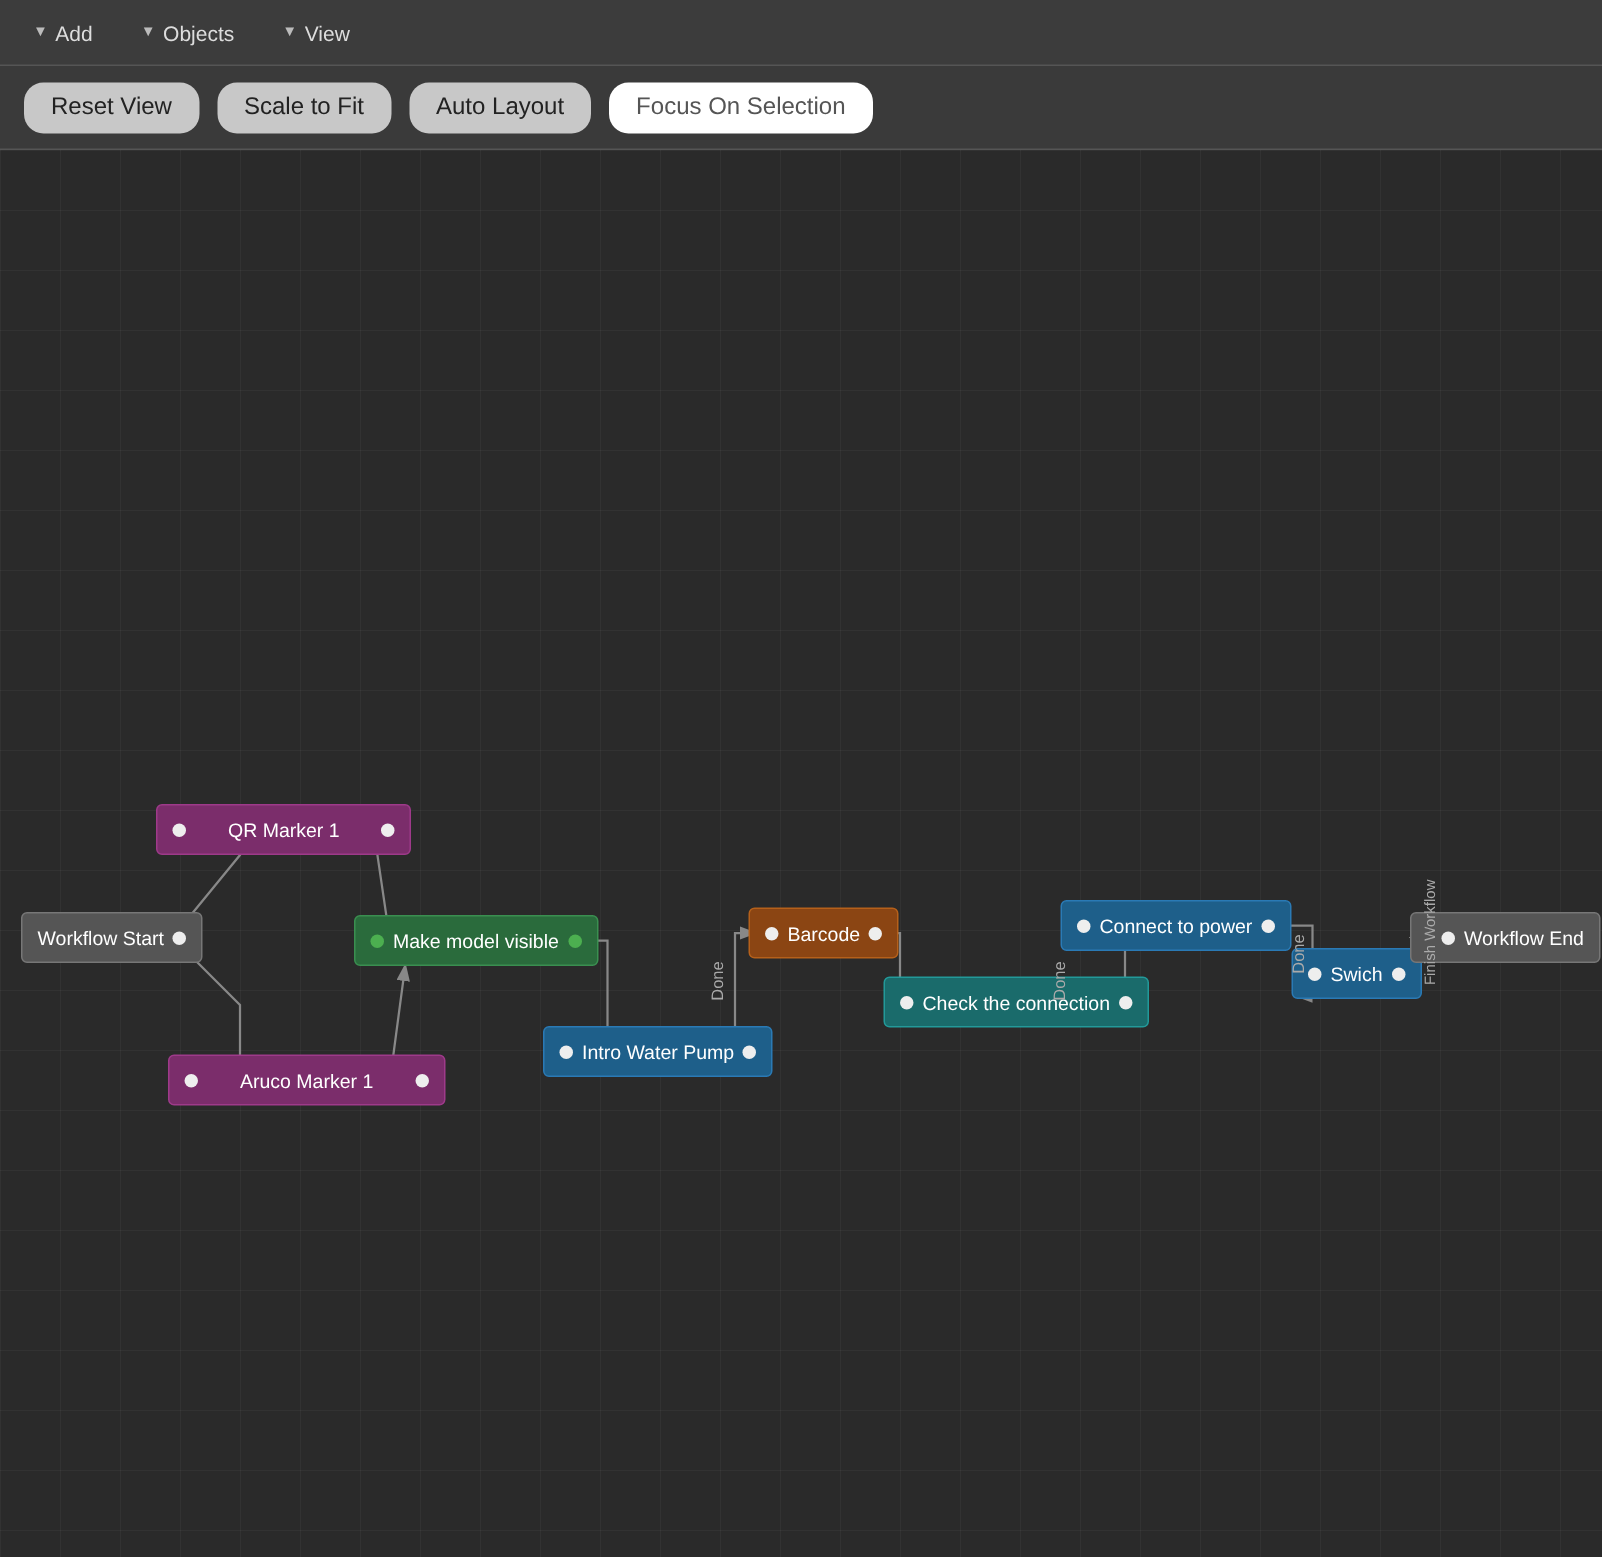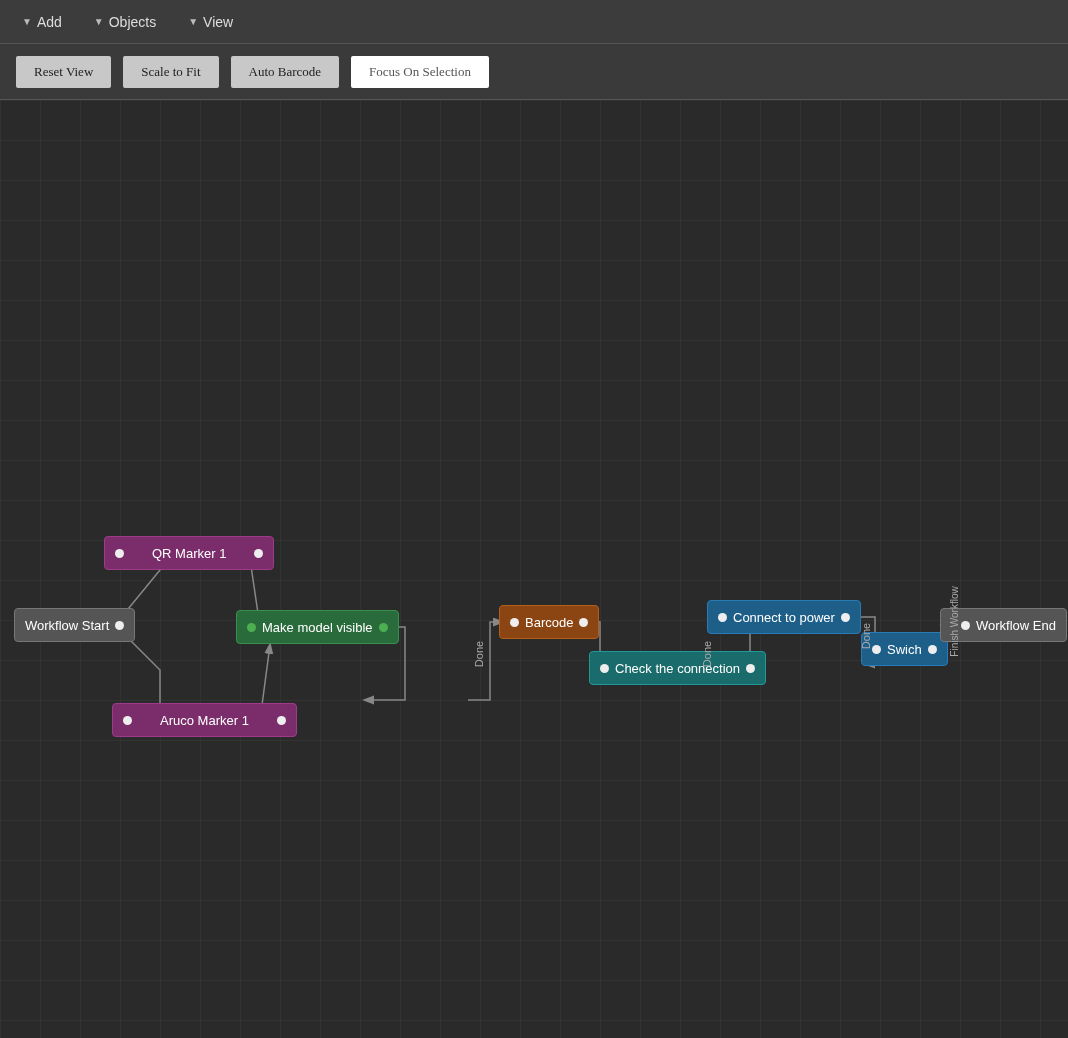--- a/index.html
+++ b/index.html
@@ -44,24 +44,24 @@
       display: flex;
       align-items: center;
       padding: 0 16px;
       gap: 12px;
     }
     .toolbar-btn {
       background: #c8c8c8;
       color: #222;
       border: none;
       padding: 8px 18px;
-      font-size: 13px;
+      font-size: 16px;
       cursor: pointer;
-      border-radius: 2px;
-      font-family: Liberation Serif, serif;
+      border-radius: 13px;
+      font-family: Liberation Sans, sans-serif;
     }
     .toolbar-btn.disabled {
       background: #ffffff;
       color: #555;
       cursor: default;
     }
 
     
     #canvas {
       position: relative;
@@ -137,21 +137,21 @@
   </div>
   <div class="menu-item">
     <span class="menu-arrow">▼</span>
     <span>View</span>
   </div>
 </div>
 
 <div id="toolbar">
   <button class="toolbar-btn">Reset View</button>
   <button class="toolbar-btn">Scale to Fit</button>
-  <button class="toolbar-btn">Auto Barcode</button>
+  <button class="toolbar-btn">Auto Layout</button>
   <button class="toolbar-btn disabled">Focus On Selection</button>
 </div>
 
 <div id="canvas">
   <svg id="connections">
 
     <path d="M 115 525 L 160 470 L 160 459" stroke="#888" stroke-width="1.5" fill="none" marker-end="url(#arrow)"></path>
 
     <path d="M 115 525 L 160 570 L 160 620" stroke="#888" stroke-width="1.5" fill="none" marker-end="url(#arrow)"></path>
 
@@ -193,20 +193,25 @@
     <span>Aruco Marker 1</span>
     <span class="node-dot"></span>
   </div>
 
   <div class="node node-dark-green" style="left:236px; top:510px;">
     <span class="node-dot green"></span>
     <span>Make model visible</span>
     <span class="node-dot green"></span>
   </div>
 
+  <div class="node node-blue" style="left:362px; top:584px;">
+    <span class="node-dot"></span>
+    <span>Intro Water Pump</span>
+    <span class="node-dot"></span>
+  </div>
 
   <div class="node node-orange" style="left:499px; top:505px;">
     <span class="node-dot"></span>
     <span>Barcode</span>
     <span class="node-dot"></span>
   </div>
 
   <div class="node node-teal" style="left:589px; top:551px;">
     <span class="node-dot"></span>
     <span>Check the connection</span>

